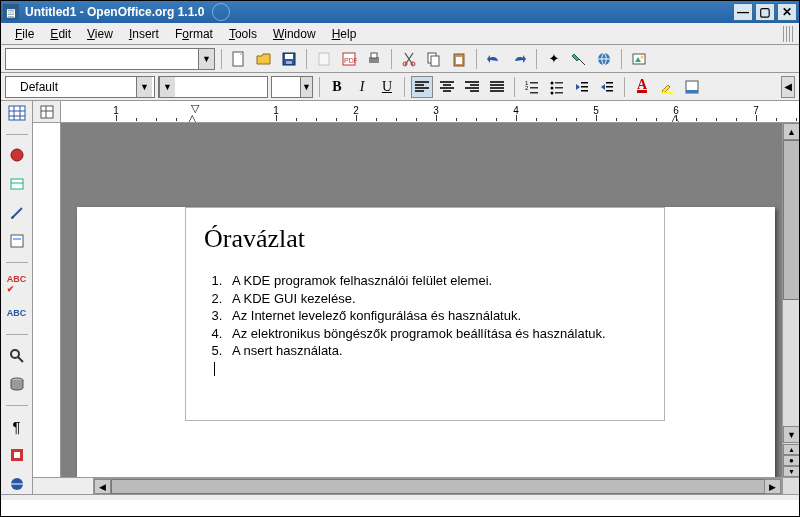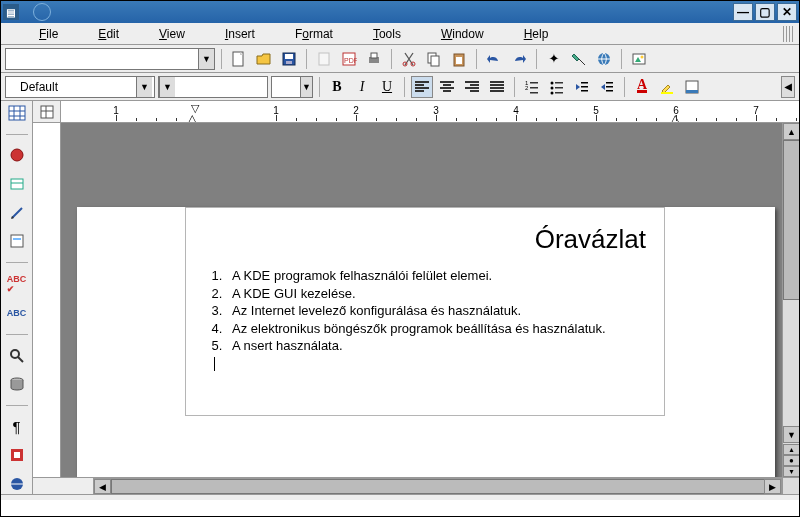--- a/index.html
+++ b/index.html
@@ -3,21 +3,21 @@
 <meta charset="utf-8">
 <style>
 * { margin: 0; padding: 0; box-sizing: border-box; font-family: Arial, sans-serif; }
 body { width: 800px; height: 517px; overflow: hidden; background: #fff; border: 1px solid #000; }
 .titlebar { background: linear-gradient(#3a7ab8,#2563a8); height: 22px; display: flex; align-items: center; padding: 0 2px; color: #fff; font-size: 12px; font-weight: bold; }
 .titlebar .app-icon { width: 16px; height: 16px; background: #2b5c8a; margin-right: 6px; display:flex;align-items:center;justify-content:center;font-size:10px;}
 .titlebar .spacer { flex: 1; }
 .titlebar .swirl { width:18px; height:18px; margin-left:8px; border:1px solid #7db0dc; border-radius:50%; position:relative; }
 .win-btn { width: 20px; height: 18px; margin-left: 2px; background:#d9e6f2; border:1px solid #3a6a96; display:flex; align-items:center; justify-content:center; color:#000; font-size:12px; font-weight:bold; cursor:pointer;}
 .menubar { height: 22px; background: #eee; border-bottom: 1px solid #999; display: flex; align-items: center; padding: 0 6px; font-size: 12px; }
-.menubar .menu-item { padding: 2px 8px; cursor: pointer; margin-left: 24px; }
+.menubar .menu-item { padding: 2px 8px; cursor: pointer; }
 .menubar .menu-item span.ul { text-decoration: underline; }
 .menubar .grip { margin-left: auto; width:10px; height:16px; background:repeating-linear-gradient(90deg,#999,#999 1px,transparent 1px,transparent 3px);}
 .toolbar { height: 28px; background: #eee; border-bottom: 1px solid #999; display: flex; align-items: center; padding: 2px 4px; gap: 3px; }
 .sep { width: 1px; height: 20px; background: #aaa; margin: 0 3px; }
 .tb-btn { width: 22px; height: 22px; border: 1px solid transparent; display:flex; align-items:center; justify-content:center; font-size:13px; cursor:pointer; background:#eee;}
 .url-combo { flex: 0 0 210px; height: 22px; display:flex; border:1px solid #777; background:#fff;}
 .url-combo input { flex:1; border:none; outline:none; font-size:12px; padding:0 4px;}
 .url-combo .drop { width:16px; background:#ddd; border-left:1px solid #777; display:flex;align-items:center;justify-content:center;font-size:9px;cursor:pointer;}
 .fmt-toolbar { height: 28px; background:#eee; border-bottom:1px solid #999; display:flex; align-items:center; padding:2px 4px; gap:3px;}
 .combo { height:22px; display:flex; border:1px solid #777; background:#fff;}
@@ -40,21 +40,21 @@
 .ruler { flex:1; background:#fff; position:relative; font-size:10px; overflow:hidden;}
 .ruler .num { position:absolute; top:4px; transform:translateX(-50%);}
 .ruler .tick { position:absolute; top:14px; width:1px; height:6px; background:#333;}
 .ruler .minor { height:3px; top:17px;}
 .ruler .indent { position:absolute; top:1px; font-size:11px;}
 .doc-scroll { flex:1; background:#808080; overflow:hidden; position:relative; display:flex;}
 .vruler { width:28px; background:#fff; border-right:1px solid #999;}
 .page-wrap { flex:1; overflow:auto; }
 .page { margin: 18px 0 0 16px; width: 698px; height: 900px; background:#fff; box-shadow: 2px 2px 4px rgba(0,0,0,.5);}
 .text-frame { margin: 84px 0 0 108px; width: 480px; border:1px solid #b5b5b5; padding: 16px 18px 40px 18px;}
-.doc-title { font-family:Liberation Sans, sans-serif; font-size:26px; text-align:right; margin-bottom:12px;}
+.doc-title { font-family:Liberation Serif, serif; font-size:26px; text-align:left; margin-bottom:18px;}
 .doc-list { font-family:"Times New Roman",serif; font-size:13px; list-style:decimal; padding-left:22px; line-height:1.35;}
 .doc-list li { padding-left:6px;}
 .caret { display:inline-block; width:1px; height:14px; background:#000; margin-left:10px; margin-top:2px; animation:blink 1s infinite;}
 @keyframes blink{50%{opacity:0;}}
 .vscroll { width:17px; background:#ddd; border-left:1px solid #999; position:relative;}
 .vscroll .arrow { position:absolute; left:0; width:17px; height:17px; background:#ccc; border:1px solid #888; display:flex;align-items:center;justify-content:center;font-size:9px;cursor:pointer;}
 .vscroll .arrow.up{top:0;} .vscroll .arrow.down{bottom:34px;}
 .vscroll .nav{position:absolute;left:0;width:17px;height:11px;background:#ccc;border:1px solid #888;font-size:8px;display:flex;align-items:center;justify-content:center;cursor:pointer;}
 .vscroll .thumb{position:absolute;top:17px;left:0;width:17px;height:160px;background:#bbb;border:1px solid #777;cursor:pointer;}
 .hscroll-row { height:17px; background:#eee; display:flex; border-top:1px solid #999;}
@@ -66,20 +66,21 @@
 .hscroll-row .corner{width:17px;background:#ddd;border-left:1px solid #999;}
 .statusbar { height:6px; background:#eee; border-top:1px solid #999;}
 svg { pointer-events:none; }
 .side-arrow { width:14px; height:22px; border:1px solid #888; background:#ddd; display:flex;align-items:center;justify-content:center;font-size:10px; margin-left:auto; cursor:pointer;}
 </style>
 </head>
 <body>
 
 <div class="titlebar">
   <div class="app-icon">▤</div>
+  <span>Untitled1 - OpenOffice.org 1.1.0</span>
   <div class="swirl"></div>
   <div class="spacer"></div>
   <div class="win-btn">—</div>
   <div class="win-btn">▢</div>
   <div class="win-btn">✕</div>
 </div>
 
 <div class="menubar">
   <div class="menu-item"><span class="ul">F</span><span></span><span>ile</span></div>
   <div class="menu-item"><span class="ul">E</span>dit</div>

